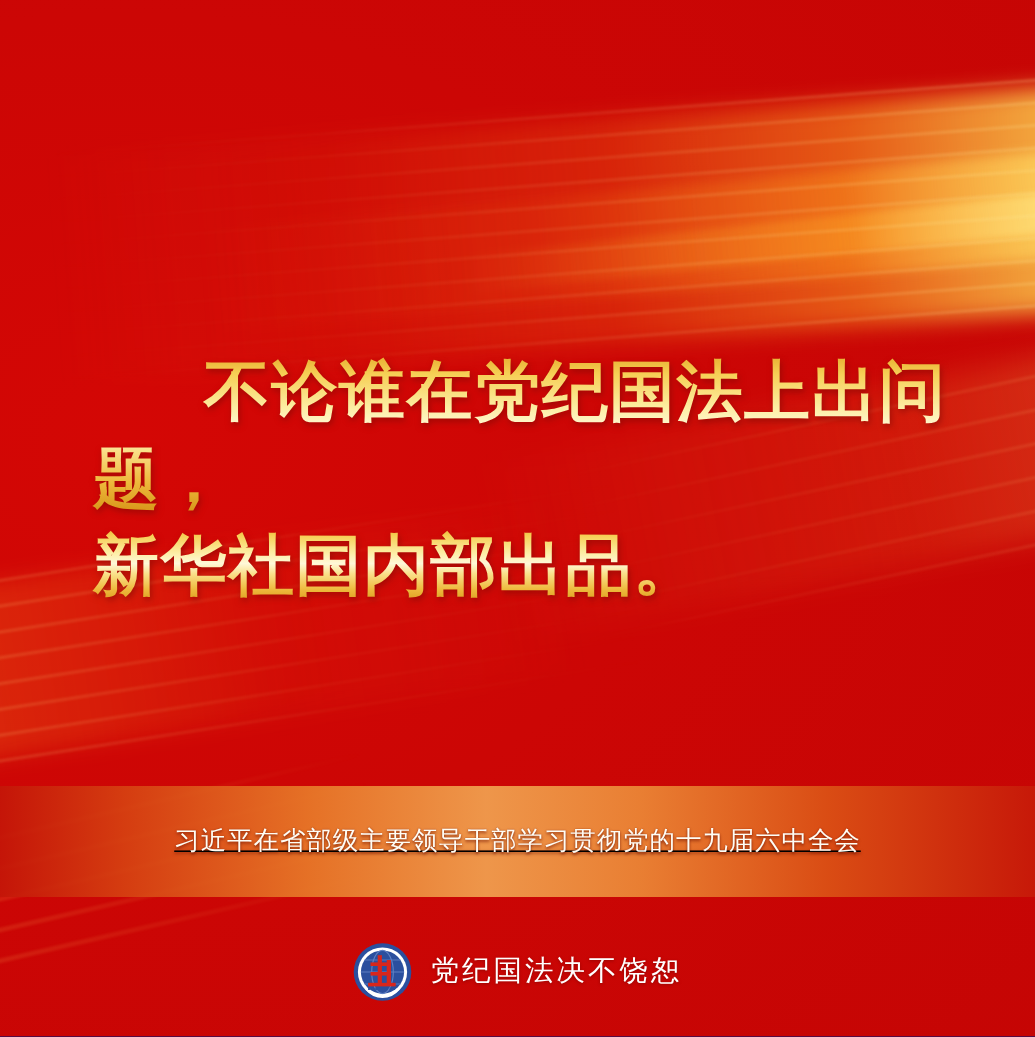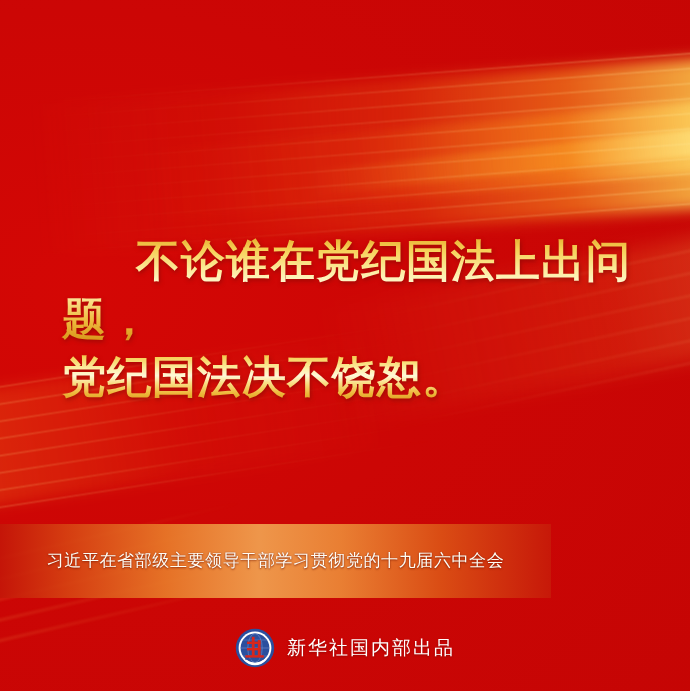--- a/index.html
+++ b/index.html
@@ -235,36 +235,37 @@
   }
   .headline-line.indent {
     text-indent: 74px;
   }
 
   
   .caption-band {
     position: absolute;
     left: 0;
     top: 524px;
-    width: 551px;
+    width: 690px;
     height: 74px;
     z-index: 6;
     background:
       linear-gradient(to right,
         rgba(196,22,8,0.92) 0%,
         rgba(214,68,18,0.88) 12%,
         rgba(234,132,44,0.85) 30%,
         rgba(243,170,84,0.88) 47%,
         rgba(238,146,58,0.86) 62%,
         rgba(220,86,22,0.88) 80%,
         rgba(199,26,9,0.92) 100%);
     display: flex;
     flex-direction: column;
     align-items: center;
     justify-content: center;
+    text-decoration: underline;
   }
   .caption-line {
     display: block;
     font-size: 17px;
     line-height: 30px;
     color: #fffdf4;
     letter-spacing: 0.6px;
     text-shadow:
       0 1px 2px rgba(120,24,4,0.75),
       0 0 1px rgba(120,24,4,0.6);
@@ -310,21 +311,21 @@
   <div class="glow-top3"></div>
   <div class="rays-top"></div>
   <div class="haze-mid"></div>
   <div class="rays-mid"></div>
   <div class="glow-bottom"></div>
   <div class="rays-bottom"></div>
   <div class="rays-corner"></div>
 
   <div class="headline">
     <span class="headline-line indent">不论谁在党纪国法上出问题，</span>
-    <span class="headline-line">党纪国法决不饶恕。</span>
+    <span class="headline-line">新华社国内部出品。</span>
   </div>
 
   <div class="caption-band">
     <span class="caption-line">习近平在省部级主要领导干部学习贯彻党的十九届六中全会</span>
   </div>
 
   <div class="footer">
     <svg class="logo" viewBox="0 0 100 100">
       <circle cx="50" cy="50" r="48" fill="#2b4f9e"></circle>
       <circle cx="50" cy="50" r="41" fill="#ffffff"></circle>
@@ -334,16 +335,16 @@
       <line x1="20" y1="30" x2="80" y2="30" stroke="#5f7fc2" stroke-width="1.5"></line>
       <line x1="20" y1="70" x2="80" y2="70" stroke="#5f7fc2" stroke-width="1.5"></line>
       <rect x="42" y="22" width="7" height="50" fill="#d8261c"></rect>
       <rect x="30" y="34" width="34" height="6" fill="#d8261c"></rect>
       <rect x="30" y="50" width="34" height="6" fill="#d8261c"></rect>
       <rect x="57" y="30" width="7" height="42" fill="#d8261c"></rect>
       <rect x="26" y="68" width="46" height="6" fill="#d8261c"></rect>
       <path d="M 22 74 A 36 36 0 0 0 78 74 L 78 80 A 36 36 0 0 1 22 80 Z" fill="#ffffff"></path>
       <path d="M 26 78 L 74 78" stroke="#2b4f9e" stroke-width="4" stroke-dasharray="3 3"></path>
     </svg>
-    <span class="footer-label">新华社国内部出品</span>
+    <span class="footer-label">党纪国法决不饶恕</span>
   </div>
 
 </div>
 
 </body></html>

